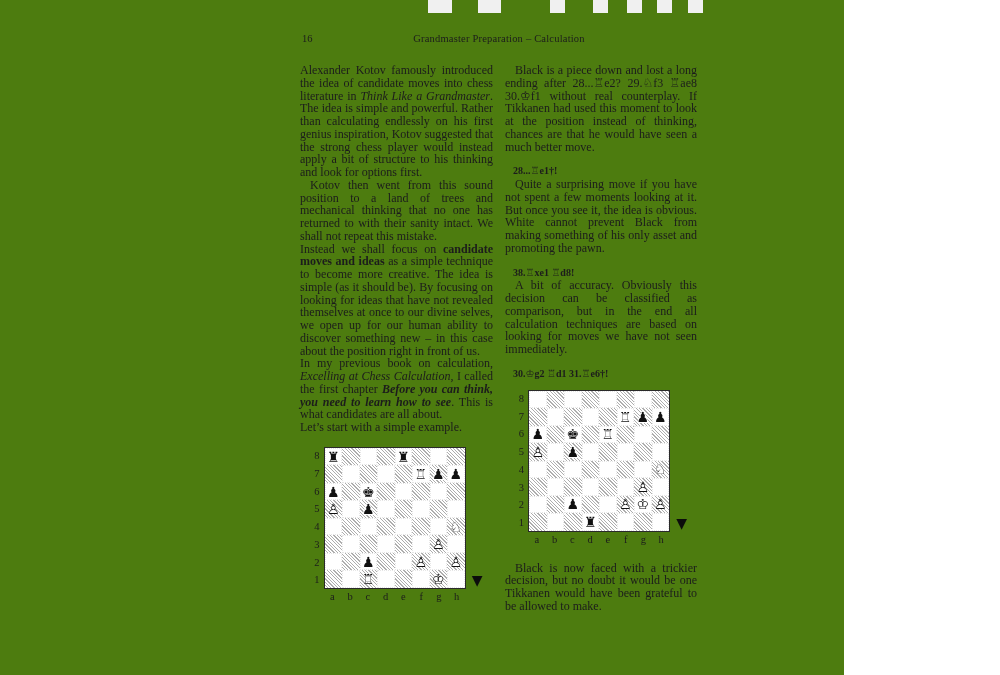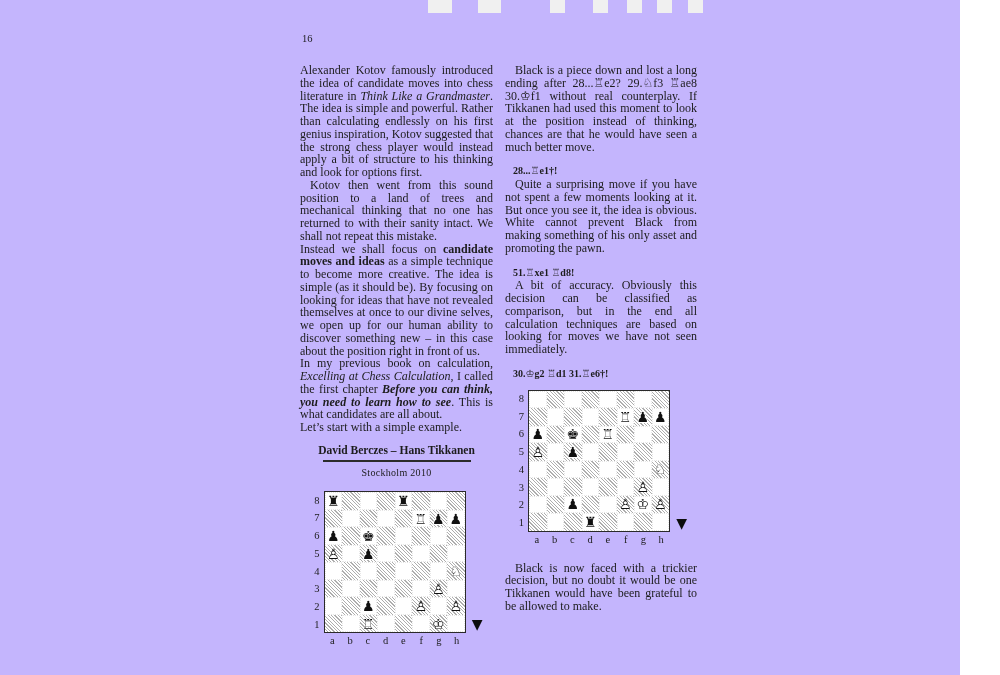--- a/index.html
+++ b/index.html
@@ -1,16 +1,16 @@
 <!DOCTYPE html>
 <html><head>
 <meta charset="utf-8">
 <style>
   html,body{margin:0;padding:0;background:#ffffff;}
-  .page{position:relative;width:960px;height:675px;background:#c4b5fd;overflow:hidden;
+  .page{position:relative;width:844px;height:675px;background:#4d7c0f;overflow:hidden;
         font-family:"Liberation Serif","DejaVu Serif","DejaVu Sans",serif;color:#1c1c1c;}
 
   
   .page-number{position:absolute;left:302px;top:33px;font-size:10.5px;}
   .running-title{position:absolute;left:300px;top:33px;width:398px;text-align:center;font-size:10.5px;letter-spacing:0.2px;}
 
   
   .col{position:absolute;top:64px;}
   .col-left{left:300px;width:193px;}
   .col-right{left:505px;width:192px;}
@@ -68,33 +68,29 @@
     <span style="left:428px;width:24px"></span>
     <span style="left:478px;width:23px"></span>
     <span style="left:550px;width:15px"></span>
     <span style="left:593px;width:15px"></span>
     <span style="left:627px;width:15px"></span>
     <span style="left:657px;width:15px"></span>
     <span style="left:688px;width:15px"></span>
   </div>
 
   <span class="page-number">16</span>
+  <span class="running-title">Grandmaster Preparation – Calculation</span>
 
   <section class="col col-left">
     <p class="para"><span>Alexander Kotov famously introduced the idea of candidate moves into chess literature in </span><span class="s-i">Think Like a Grandmaster</span><span>. The idea is simple and powerful. Rather than calculating endlessly on his first genius inspiration, Kotov suggested that the strong chess player would instead apply a bit of structure to his thinking and look for options first.</span></p>
     <p class="para indent"><span>Kotov then went from this sound position to a land of trees and mechanical thinking that no one has returned to with their sanity intact. We shall not repeat this mistake.</span></p>
     <p class="para mt"><span>Instead we shall focus on </span><span class="s-b">candidate moves and ideas</span><span> as a simple technique to become more creative. The idea is simple (as it should be). By focusing on looking for ideas that have not revealed themselves at once to our divine selves, we open up for our human ability to discover something new – in this case about the position right in front of us.</span></p>
     <p class="para mt"><span>In my previous book on calculation, </span><span class="s-i">Excelling at Chess Calculation</span><span>, I called the first chapter </span><span class="s-bi">Before you can think, you need to learn how to see</span><span>. This is what candidates are all about.</span></p>
     <p class="para mt"><span>Let’s start with a simple example.</span></p>
 
-    <div class="game-header">
-      <div class="game-names">David Berczes – Hans Tikkanen</div>
-      <div class="rule"></div>
-      <div class="game-event">Stockholm 2010</div>
-    </div>
 
     <div class="diagram">
       <div class="diag-row">
         <div class="rank-labels">
             <div>8</div>
             <div>7</div>
             <div>6</div>
             <div>5</div>
             <div>4</div>
             <div>3</div>
@@ -217,21 +213,21 @@
           </div>
         <div class="file-end"></div>
       </div>
     </div>
   </section>
 
   <section class="col col-right">
     <p class="para indent"><span>Black is a piece down and lost a long ending after 28...♖e2? 29.♘f3 ♖ae8 30.♔f1 without real counterplay. If Tikkanen had used this moment to look at the position instead of thinking, chances are that he would have seen a much better move.</span></p>
     <h3 class="move-heading">28...♖e1†!</h3>
     <p class="para indent"><span>Quite a surprising move if you have not spent a few moments looking at it. But once you see it, the idea is obvious. White cannot prevent Black from making something of his only asset and promoting the pawn.</span></p>
-    <h3 class="move-heading">51.♖xe1 ♖d8!</h3>
+    <h3 class="move-heading">38.♖xe1 ♖d8!</h3>
     <p class="para indent"><span>A bit of accuracy. Obviously this decision can be classified as comparison, but in the end all calculation techniques are based on looking for moves we have not seen immediately.</span></p>
     <h3 class="move-heading">30.♔g2 ♖d1 31.♖e6†!</h3>
 
     <div class="diagram d2">
       <div class="diag-row">
         <div class="rank-labels">
             <div>8</div>
             <div>7</div>
             <div>6</div>
             <div>5</div>

